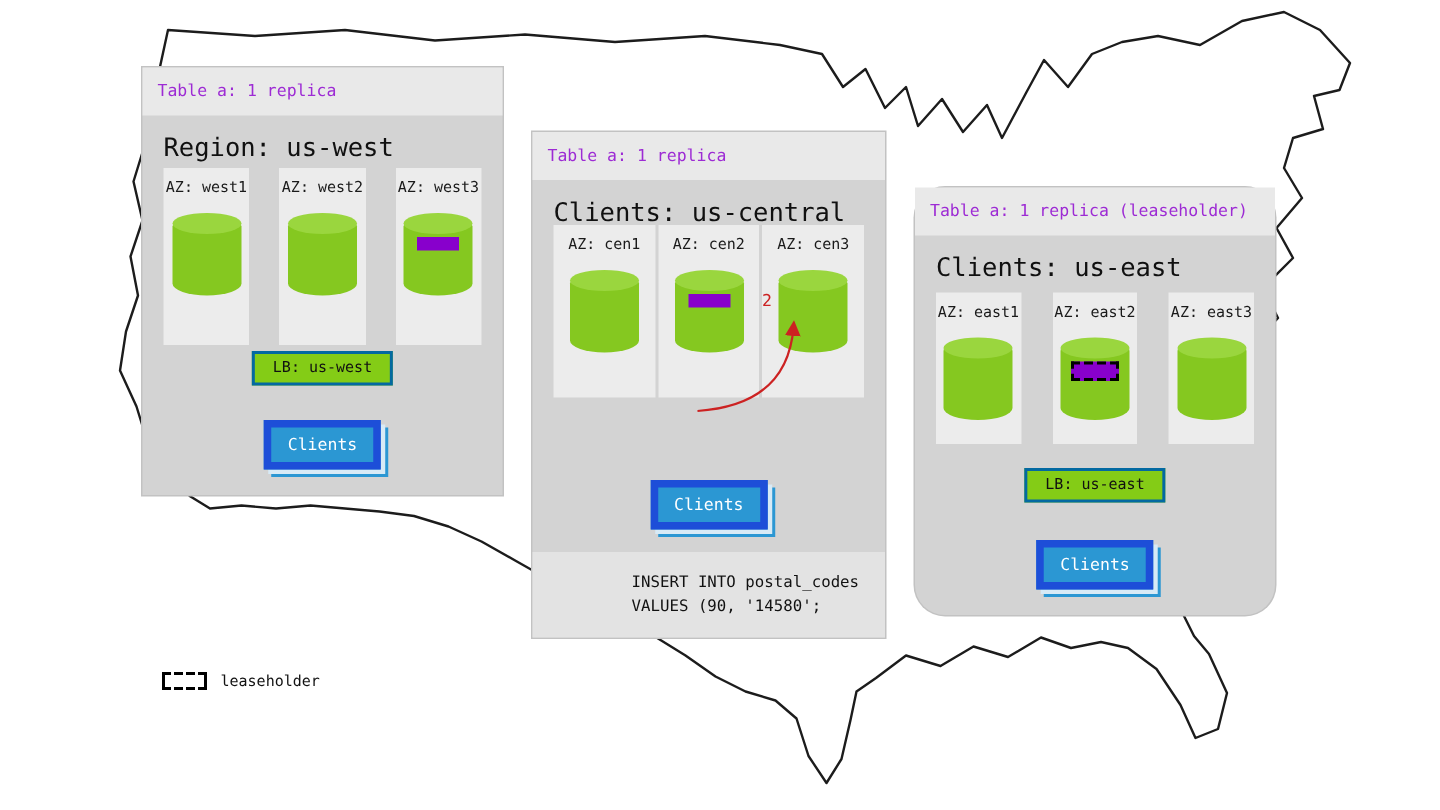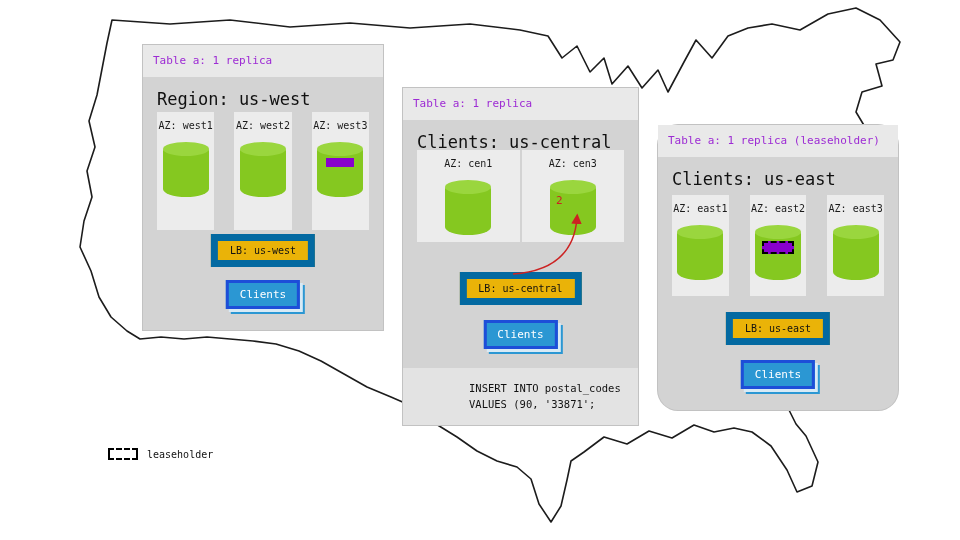--- a/index.html
+++ b/index.html
@@ -6,66 +6,66 @@
   html,body { background:#ffffff; }
   body {
     width:960px; height:540px; position:relative; overflow:hidden;
     font-family:"DejaVu Sans Mono","Liberation Mono",monospace;
   }
   #stage { position:absolute; left:0; top:0; width:960px; height:540px; }
 
   .map-svg { position:absolute; left:0; top:0; z-index:0; }
   .map-outline { fill:none; stroke:#1c1c1c; stroke-width:1.6; stroke-linejoin:round; }
 
-  .panel { position:absolute; z-index:2; background:#d3d3d3; box-shadow:0 0 0 1px #c2c2c2;margin-left:48px; }
+  .panel { position:absolute; z-index:2; background:#d3d3d3; box-shadow:0 0 0 1px #c2c2c2; }
   #panel-west    { left:95px;  top:45px;  width:240px; height:285px; }
   #panel-central { left:355px; top:88px;  width:235px; height:337px; }
   #panel-east    { left:610px; top:125px; width:240px; height:285px;border-radius:20px; }
 
   .panel-title {
     height:32px; line-height:32px; background:#e9e9e9;
     padding-left:10px; font-size:11px;
     color:var(--accent-purple,#9d2bd4); white-space:nowrap;
   }
   .region-label { font-size:17px; font-weight:400; color:#101010; padding:12px 0 0 14px; }
 
   .az-row { position:absolute; left:14px; right:14px; display:flex; gap:2px; }
   #panel-west .az-row    { top:67px; height:118px;gap:20px; }
-  #panel-central .az-row { top:62px; height:92px; }
+  #panel-central .az-row { top:62px; height:115px; }
   #panel-east .az-row    { top:70px; height:101px;gap:21px; }
   .az-cell { flex:1; background:#ececec; text-align:center; padding-top:8px; position:relative; }
   .az-label { font-size:10px; color:#1a1a1a; white-space:nowrap; }
 
   .cylinder {
     position:relative; width:46px; height:54px; margin:12px auto 0;
     background:var(--replica-green,#85c820); border-radius:23px / 8px;
   }
   .cylinder::before {
     content:""; position:absolute; left:0; top:-1px; width:46px; height:14px;
     border-radius:50%; background:#9ad63e;
   }
   .marker {
     position:absolute; z-index:2; left:50%; top:15px; transform:translateX(-50%);
     width:28px; height:9px; background:var(--marker-purple,#8800cc);
   }
   .marker-leaseholder { width:32px; height:13px; border:2px dashed #000; }
 
   .lb-box {
     position:absolute; left:50%; transform:translateX(-50%);
-    background:#eab308; border:7px solid #0369a1;
+    background:#84cc16; border:2px solid #0369a1;
     font-size:10px; color:#111; padding:4px 12px; white-space:nowrap; z-index:3;
   }
   #panel-west .lb-box    { top:189px; }
   #panel-central .lb-box { top:184px; }
   #panel-east .lb-box    { top:187px; }
 
   .clients-btn {
     position:absolute; left:50%; transform:translateX(-50%);
     background:var(--clients-blue,#2b97d3); color:#fff;
-    border:3px solid #1d4ed8; font-family:inherit; font-size:11px;
+    border:5px solid #1d4ed8; font-family:inherit; font-size:11px;
     padding:5px 11px; cursor:pointer; z-index:3;
     box-shadow:3px 3px 0 #d7eaf6, 5px 5px 0 var(--clients-blue,#2b97d3);
   }
   #panel-west .clients-btn    { top:235px; }
   #panel-central .clients-btn { top:232px; }
   #panel-east .clients-btn    { top:235px; }
 
   .query-area {
     position:absolute; left:0; right:0; bottom:0; height:57px;
     background:#e3e3e3; font-size:10.5px; color:#111;
@@ -138,41 +138,46 @@
     </header>
     <h2 class="region-label">Clients: us-central</h2>
     <div class="az-row">
       <div class="az-cell">
         <div class="az-label">AZ: cen1</div>
         <div class="cylinder">
           
         </div>
       </div>
       <div class="az-cell">
+        <div class="az-label">AZ: cen2</div>
+        <div class="cylinder">
+          <div class="marker marker-replica"></div>
+        </div>
+      </div>
+      <div class="az-cell">
         <div class="az-label">AZ: cen3</div>
         <div class="cylinder">
           
         </div>
       </div>
     </div>
 
     <svg class="arrow-svg" width="235" height="337" viewBox="0 0 235 337">
       <defs>
         <marker id="arrowhead" markerWidth="8" markerHeight="8" refX="4" refY="3.5" orient="auto">
           <path class="arrowhead-shape" d="M0,0 L7,3.5 L0,7 Z"></path>
         </marker>
       </defs>
       <path class="arrow-path" d="M 110 186 Q 170 182 174 130" marker-end="url(#arrowhead)"></path>
       <text class="arrow-label" x="153" y="116">2</text>
     </svg>
-    <div class="lb-box">LB: us-central</div>
     <button class="clients-btn">Clients</button>
     <div class="query-area">
       <div>INSERT INTO postal_codes</div>
-      <div>VALUES (90, '33871';</div>
+      <div>VALUES (90, '14580';</div>
     </div>
   </section>
 
   <section class="panel" id="panel-east">
     <header class="panel-title">
       <span>Table a: 1 replica (leaseholder)</span>
     </header>
     <h2 class="region-label">Clients: us-east</h2>
     <div class="az-row">
       <div class="az-cell">

